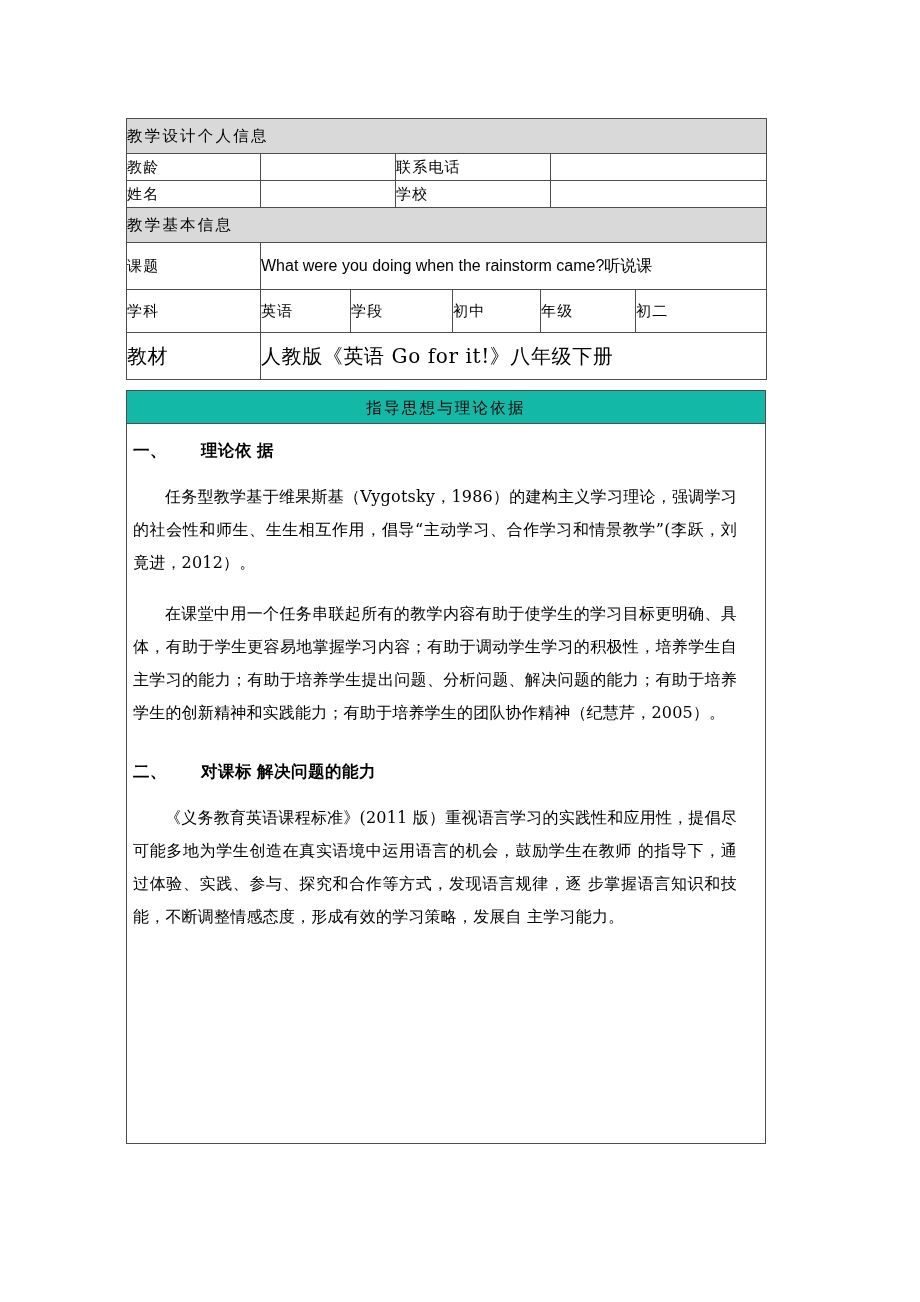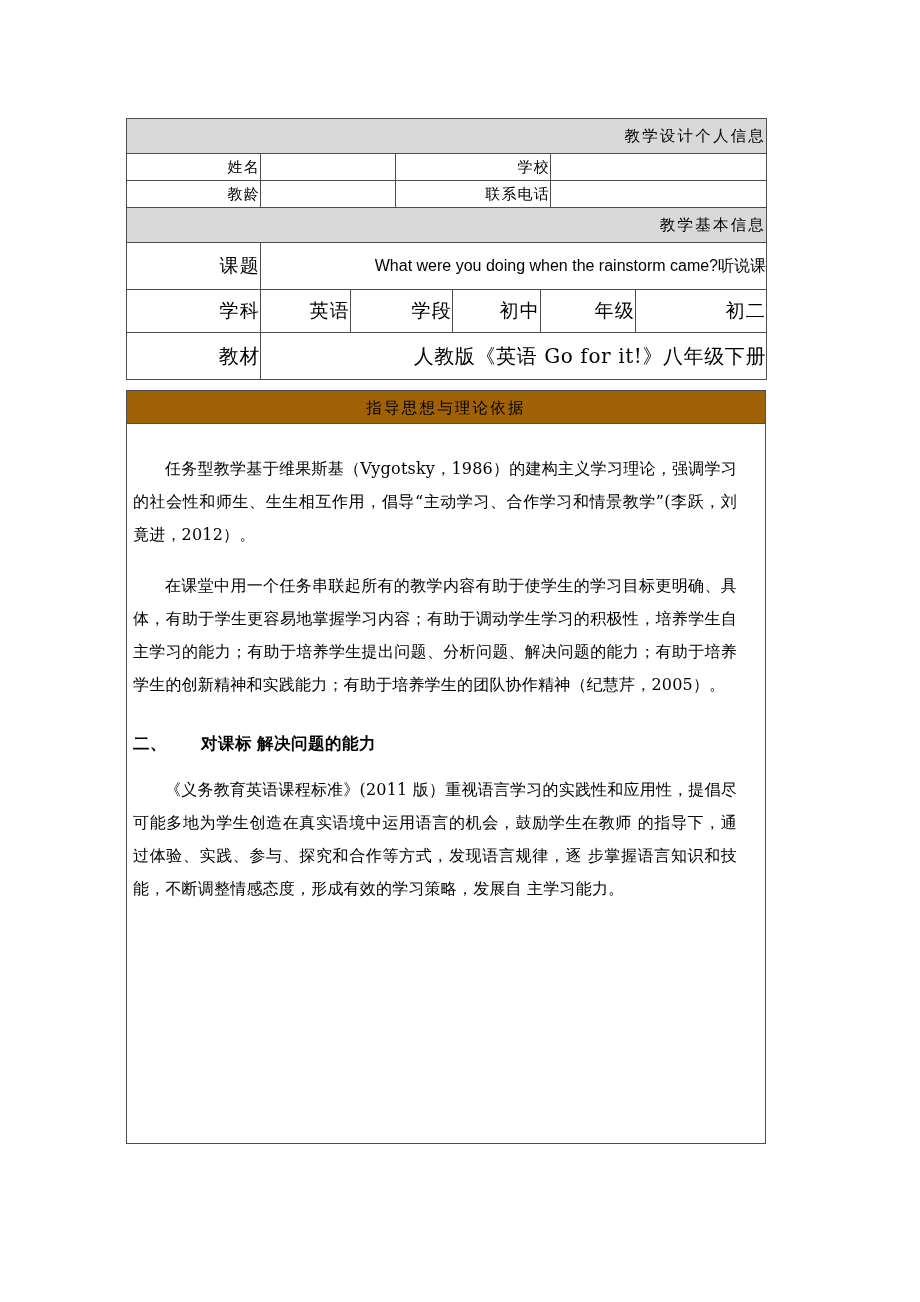--- a/index.html
+++ b/index.html
@@ -26,39 +26,39 @@
   
   table.doc-table {
     border-collapse: collapse;
     width: 640px;
     table-layout: fixed;
   }
   table.doc-table td {
     border: 1px solid #4d4d4d;
     padding: 0;
     vertical-align: middle;
-    text-align: right;
+    text-align: left;
   }
 
   .band {
     background: #d9d9d9;
     height: 34px;
     font-size: 15.5px;
     letter-spacing: 2.2px;
     font-family: "DejaVu Serif", "Liberation Serif", serif;
   }
 
   .cell {
     height: 26px;
     font-size: 15px;
     letter-spacing: 1.2px;
   }
   .cell-tall {
     height: 42px;
-    font-size: 19px;
+    font-size: 15px;
     letter-spacing: 1.2px;
   }
   .cell-title {
     height: 46px;
     font-size: 16px;
     font-family: "Liberation Sans", sans-serif;
     letter-spacing: 0px;
   }
   .cell-book {
     height: 46px;
@@ -70,21 +70,21 @@
   }
 
   
   .block2 {
     position: absolute;
     left: 126px;
     top: 390px;
     width: 640px;
   }
   .block2-band {
-    background: #a16207;
+    background: #14b8a6;
     border: 1px solid #4d4d4d;
     height: 34px;
     line-height: 34px;
     text-align: center;
     font-size: 15.5px;
     letter-spacing: 2.2px;
     box-sizing: border-box;
   }
   .block2-body {
     border: 1px solid #4d4d4d;
@@ -122,29 +122,29 @@
       <col style="width:134px">
       <col style="width:135px">
       <col style="width:155px">
       <col style="width:216px">
     </colgroup>
     <tbody>
       <tr>
         <td class="band" colspan="4">教学设计个人信息</td>
       </tr>
       <tr>
+        <td class="cell">教龄</td>
+        <td class="cell"></td>
+        <td class="cell">联系电话</td>
+        <td class="cell"></td>
+      </tr>
+      <tr>
         <td class="cell">姓名</td>
         <td class="cell"></td>
         <td class="cell">学校</td>
-        <td class="cell"></td>
-      </tr>
-      <tr>
-        <td class="cell">教龄</td>
-        <td class="cell"></td>
-        <td class="cell">联系电话</td>
         <td class="cell"></td>
       </tr>
       <tr>
         <td class="band" colspan="4">教学基本信息</td>
       </tr>
     </tbody>
   </table>
 
   <table class="doc-table" style="margin-top:-1px">
     <colgroup>
@@ -174,20 +174,23 @@
       </tr>
     </tbody>
   </table>
 </div>
 
 <div class="block2">
   <div class="block2-band">指导思想与理论依据</div>
 
   <div class="block2-body">
 
+    <h2 class="sec">
+      <span class="num">一、</span><span>理论依 据</span>
+    </h2>
 
     <p class="para">任务型教学基于维果斯基（Vygotsky，1986）的建构主义学习理论，强调学习的社会性和师生、生生相互作用，倡导“主动学习、合作学习和情景教学”(李跃，刘竟进，2012）。</p>
 
     <p class="para">在课堂中用一个任务串联起所有的教学内容有助于使学生的学习目标更明确、具体，有助于学生更容易地掌握学习内容；有助于调动学生学习的积极性，培养学生自主学习的能力；有助于培养学生提出问题、分析问题、解决问题的能力；有助于培养学生的创新精神和实践能力；有助于培养学生的团队协作精神（纪慧芹，2005）。</p>
 
     <div class="gap-lg"></div>
 
     <h2 class="sec">
       <span class="num">二、</span><span>对课标 解决问题的能力</span>
     </h2>

